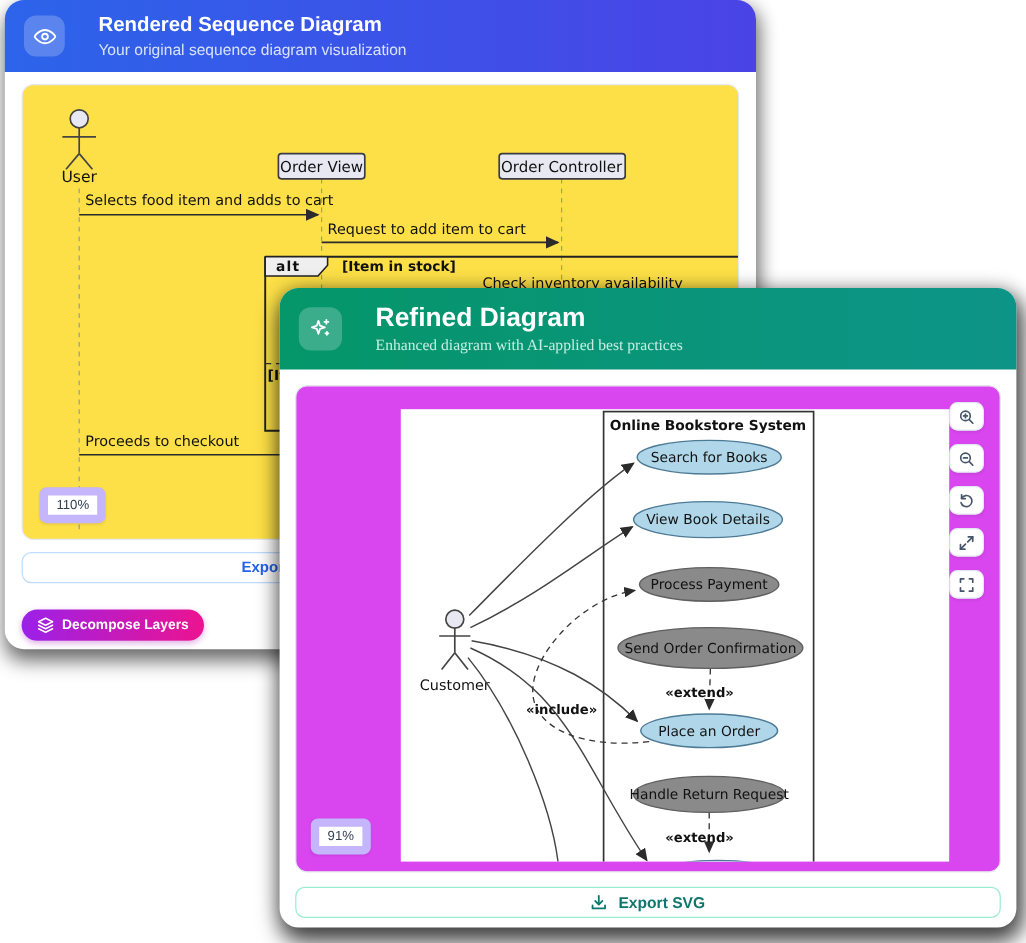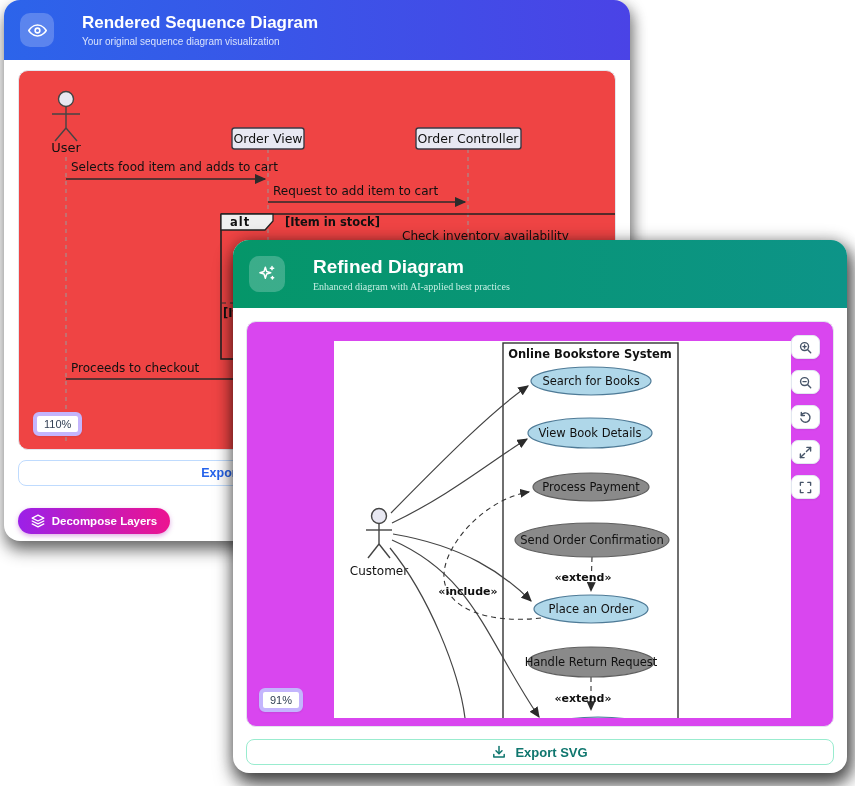--- a/index.html
+++ b/index.html
@@ -11,28 +11,28 @@
   
   .panel-rendered{left:4px;top:0;width:626px;height:541px;
     box-shadow:0 10px 16px rgba(0,0,0,.45), 4px 4px 14px rgba(0,0,0,.28);}
   .hdr{display:flex;align-items:center;gap:28px;padding:0 16px;border-radius:16px 16px 0 0;}
   .hdr-rendered{height:60px;background:linear-gradient(90deg,#2c64ea,#4a43e6);}
   .hdr-refined{height:68px;background:linear-gradient(90deg,#059669,#0d9488);}
   .hdr-chip{width:34px;height:34px;border-radius:10px;background:rgba(255,255,255,.22);
     display:flex;align-items:center;justify-content:center;flex:0 0 auto;}
   .hdr-refined .hdr-chip{width:36px;height:36px;}
   .hdr-title{color:#fff;font-size:17px;font-weight:bold;line-height:1.2;}
-  .hdr-refined .hdr-title{font-size:19px;}
-  .hdr-sub{font-size:10px;margin-top:2px;}
+  .hdr-refined .hdr-title{font-size:22px;}
+  .hdr-sub{font-size:13px;margin-top:2px;}
   .hdr-rendered .hdr-sub{color:#d8e2fc;}
   .hdr-refined .hdr-sub{color:#c6efe3;font-family:Liberation Serif, serif;}
   .panel-body{padding:10px 14px 0 14px;}
-  .diagram-card{position:relative;border:1px solid #e3e7ee;border-radius:10px;background:#ef4444;}
+  .diagram-card{position:relative;border:1px solid #e3e7ee;border-radius:10px;background:#fde047;}
   .card-seq{height:378px;overflow:hidden;}
-  .zoom-badge{position:absolute;background:#fff;border:4px solid #c4b5fd;border-radius:6px;
+  .zoom-badge{position:absolute;background:#fff;border:7px solid #c4b5fd;border-radius:6px;
     padding:2px 7px;font-size:11px;color:#334155;box-shadow:0 1px 2px rgba(0,0,0,.08);text-align:right;}
   .badge-seq{left:14px;bottom:13px;}
   .badge-uc{left:12px;bottom:14px;}
   .btn-outline{display:flex;align-items:center;justify-content:center;gap:9px;
     background:#fff;border-radius:8px;font-weight:bold;cursor:pointer;box-sizing:border-box;}
   .export-seq{margin-top:10px;width:436px;height:26px;border:1.5px solid #bfdbfe;
     color:#2563eb;font-size:12.5px;}
   .decompose{margin-top:22px;width:152px;height:26px;border-radius:999px;border:none;
     background:linear-gradient(90deg,#9b21e8,#ec1390);color:#fff;font-size:11.5px;font-weight:bold;
     display:flex;align-items:center;justify-content:center;gap:7px;cursor:pointer;

